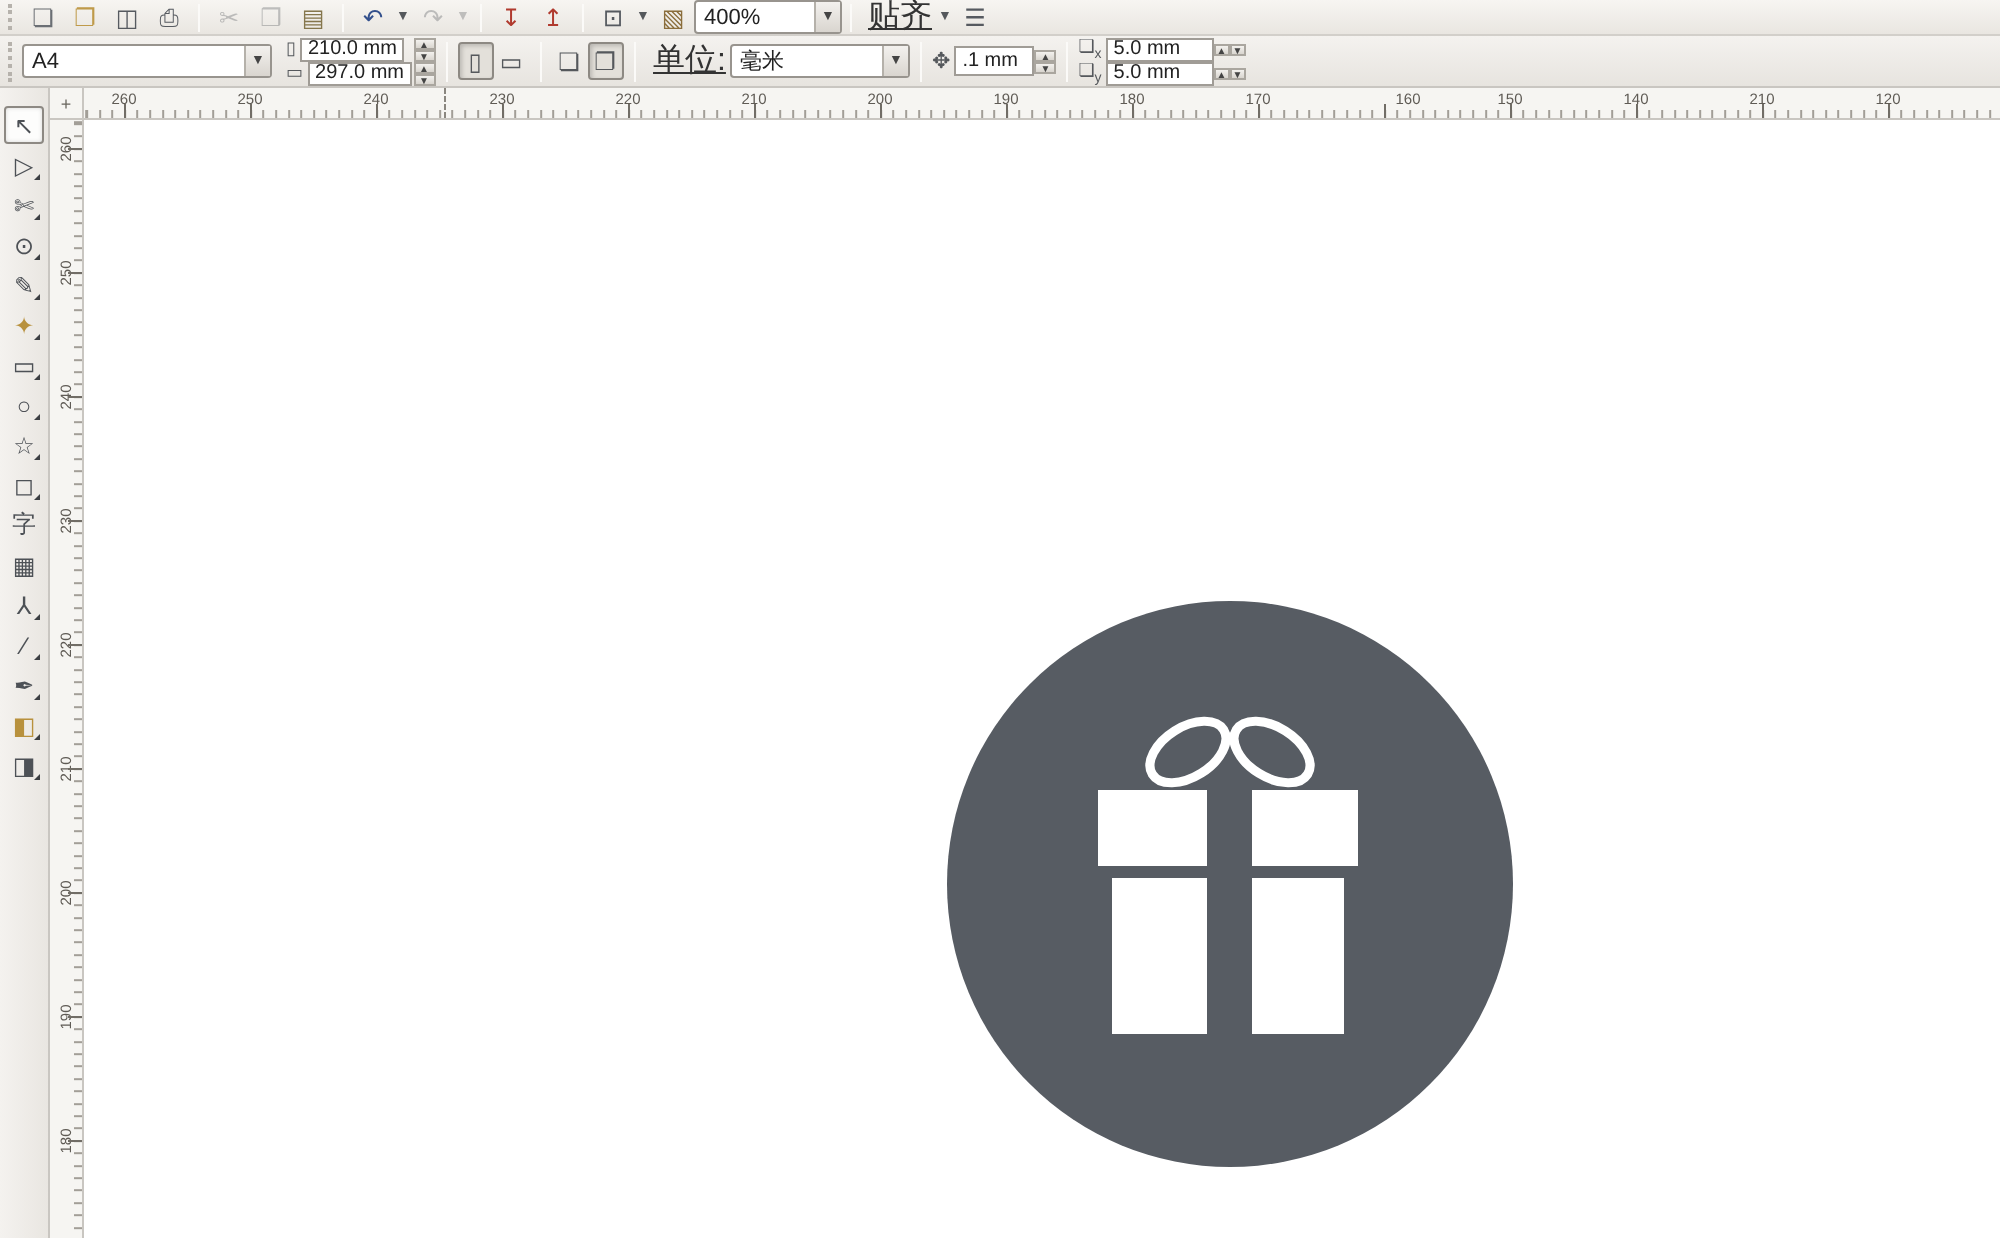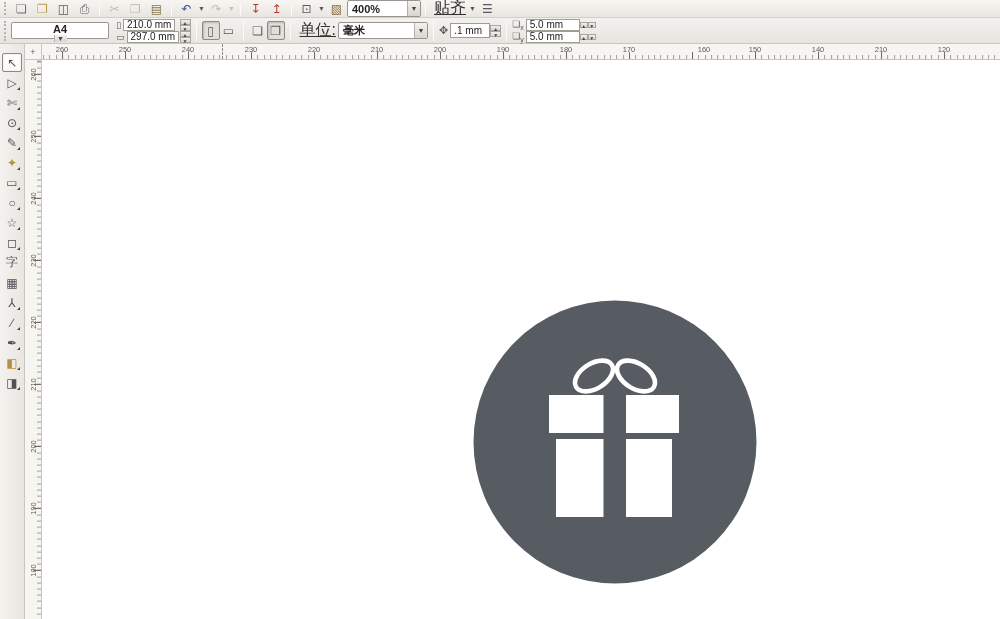--- a/index.html
+++ b/index.html
@@ -18,21 +18,21 @@
   .tbtn { width:21px; height:16px; display:flex; align-items:center; justify-content:center;
     font-size:12px; color:#4d5156; border-radius:2px; cursor:default; }
   .tbtn.disabled { opacity:.32; }
   .ddrop { width:9px; height:16px; font-size:7px; color:#55585c;
     display:flex; align-items:center; justify-content:center; }
   .ddrop.disabled { opacity:.32; }
   .sep1 { width:1px; height:14px; background:#c5c2bc; border-right:1px solid #fbfaf8; margin:0 4px; }
   .sep2 { width:1px; height:20px; background:#c5c2bc; border-right:1px solid #fbfaf8; margin:0 5px; }
   .combo { height:17px; background:#fff; border:1px solid #98948e; border-radius:2px;
     display:flex; align-items:center; font-size:11px; color:#222; }
-  .combo .cval { padding:0 4px; flex:1;font-weight:bold; }
+  .combo .cval { padding:0 4px; flex:1; }
   .combo .cbtn { width:13px; height:100%; background:linear-gradient(#f3f1ee,#d9d5cf);
     border-left:1px solid #b5b1aa; font-size:7px; color:#444;
     display:flex; align-items:center; justify-content:center; }
   .tlabel { font-size:16px; color:#333; margin:0 2px 0 4px;text-decoration:underline; }
 
   
   .field { background:#fff; border:1px solid #a09c96; font-size:10px; color:#222;
     display:flex; align-items:center; padding-left:3px; }
   .spin { display:flex; flex-direction:column; width:11px; }
   .spin b { height:6px; font-size:5px; line-height:6px; text-align:center; color:#444;
@@ -142,21 +142,21 @@
     <span class="tlabel">贴齐</span>
     <span class="ddrop">▼</span>
     <div class="tbtn">
       <span style="color: rgb(86, 90, 96);">☰</span>
     </div>
   </div>
 
 <div id="row2" class="abs">
   <span class="grip"></span>
 
-  <div class="combo" style="width:98px;height:17px;flex-direction:column;">
+  <div class="combo" style="width:125px;height:17px;">
     <span class="cval">A4</span>
     <span class="cbtn">▼</span>
   </div>
 
   <div style="display:flex;flex-direction:column;margin-left:7px;">
     <div style="display:flex;align-items:center;height:12px;">
       <span class="tinyicon">▯</span>
       <span class="field" style="width:52px;height:12px;">210.0 mm</span>
     </div>
     <div style="display:flex;align-items:center;height:12px;">

